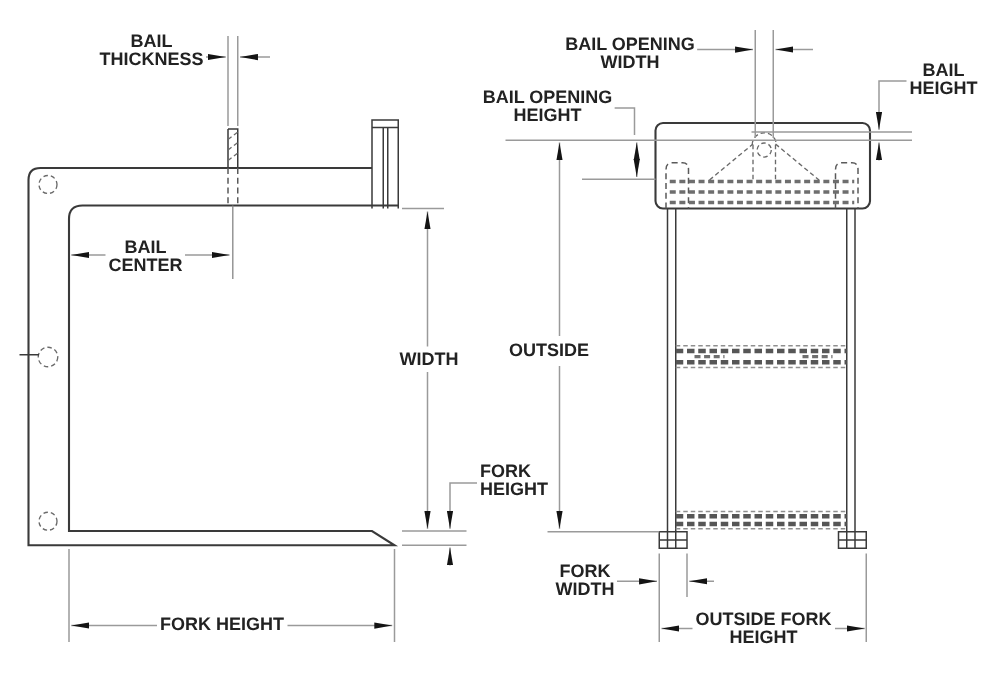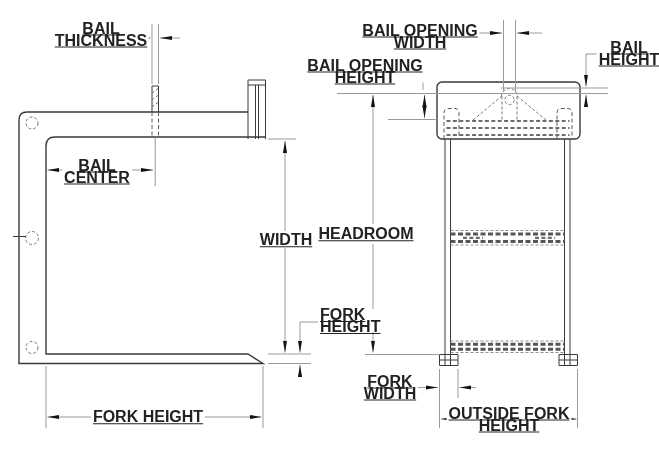--- a/index.html
+++ b/index.html
@@ -3,24 +3,23 @@
 <meta charset="utf-8">
 <style>
   html,body{margin:0;padding:0;background:#fff;}
   .canvas{
     position:relative;width:659px;height:455px;background:#fff;overflow:hidden;
     font-family:"Liberation Sans", sans-serif;
   }
   .canvas svg{position:absolute;left:0;top:0;}
   .dim-label{
     position:absolute;z-index:2;
-    font-size:16px;font-weight:700;line-height:11.5px;color:#222;
+    font-size:12px;font-weight:700;line-height:11.5px;color:#222;
     white-space:pre-line;text-align:center;background:#fff;padding:0 2px;
     transform:translate(-50%,-50%);
-    text-decoration:underline;
   }
   .dim-label.align-left{transform:translate(0,0);text-align:left;}
   .obj{stroke:#3a3a3a;stroke-width:1.4;fill:none;}
   .obj-thin{stroke:#3a3a3a;stroke-width:1;fill:none;}
   .hid{stroke:#5a5a5a;stroke-width:1;fill:none;stroke-dasharray:4 2.5;}
   .hid-fine{stroke:#6a6a6a;stroke-width:.9;fill:none;stroke-dasharray:3 2;}
   .row-thick{stroke:#565656;stroke-width:3;fill:none;stroke-dasharray:5 2.5;}
   .row-mid{stroke:#6e6e6e;stroke-width:2.2;fill:none;stroke-dasharray:4 2.4;}
   .row-thin{stroke:#8f8f8f;stroke-width:1;fill:none;stroke-dasharray:3 2;}
   .dim{stroke:#9a9a9a;stroke-width:1;fill:none;}
@@ -129,19 +128,19 @@
   <div class="dim-label" style="left:286px;top:240px;">WIDTH</div>
   <div class="dim-label align-left" style="left:318px;top:309px;">FORK
 HEIGHT</div>
   <div class="dim-label" style="left:148px;top:417px;">FORK HEIGHT</div>
   <div class="dim-label" style="left:420px;top:36px;">BAIL OPENING
 WIDTH</div>
   <div class="dim-label" style="left:365px;top:71px;">BAIL OPENING
 HEIGHT</div>
   <div class="dim-label" style="left:629px;top:53px;">BAIL
 HEIGHT</div>
-  <div class="dim-label" style="left:366px;top:234px;">HEADROOM</div>
+  <div class="dim-label" style="left:366px;top:234px;">OUTSIDE</div>
   <div class="dim-label" style="left:390px;top:387px;">FORK
 WIDTH</div>
   <div class="dim-label" style="left:509px;top:419px;">OUTSIDE FORK
 HEIGHT</div>
 
 </div>
 
 </body></html>

